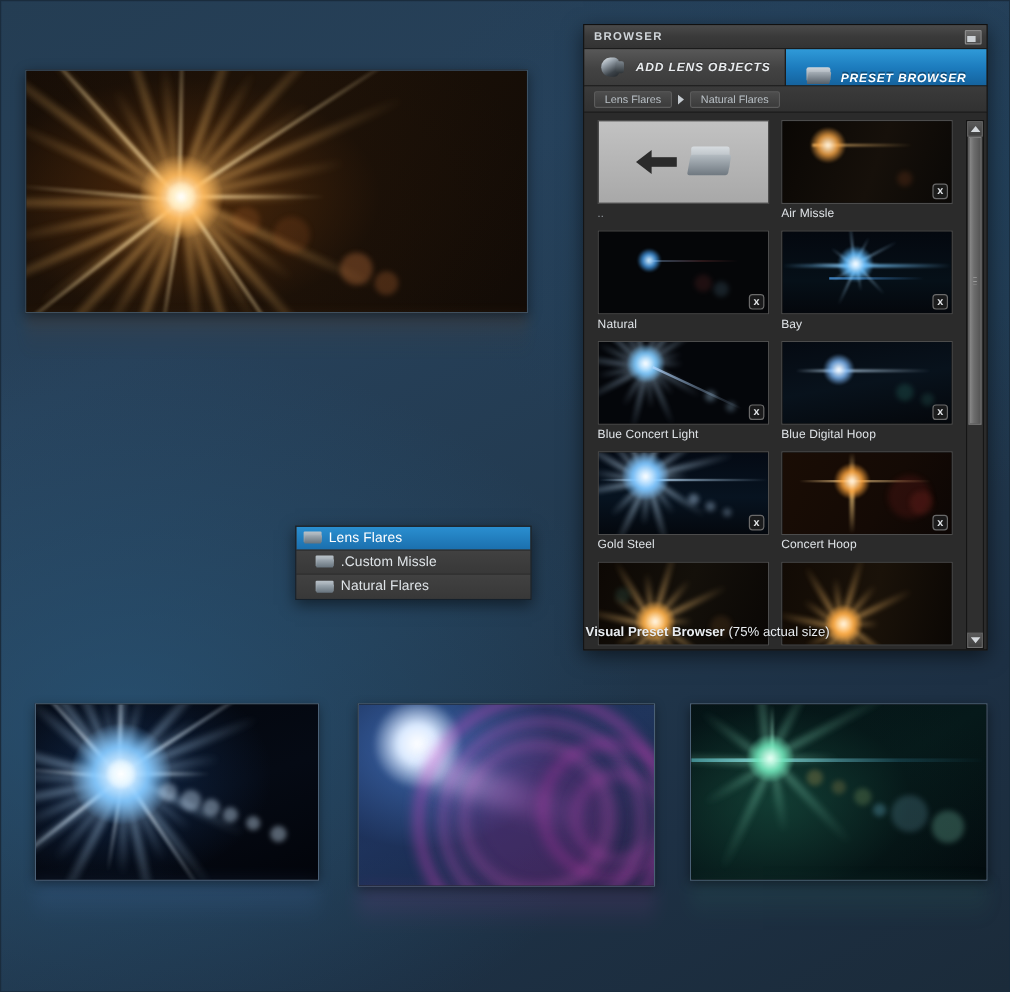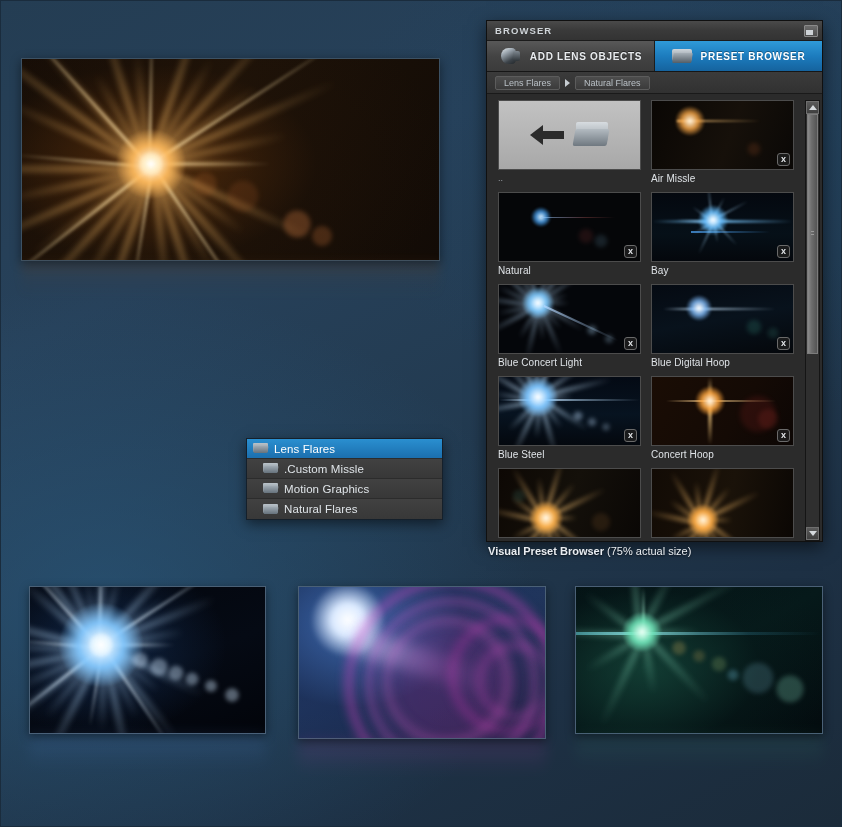--- a/index.html
+++ b/index.html
@@ -104,31 +104,33 @@
   .dock-ico::after {
     content: ""; position: absolute; left: 1px; bottom: 1px;
     width: 7px; height: 5px; background: #cdd2d6;
   }
 
   .tabs { height: 31px; flex: none; display: flex; border-bottom: 1px solid #161616; }
   .tab {
     flex: 1; display: flex; align-items: center; justify-content: center; gap: 9px;
     font-size: 10px; font-weight: bold; letter-spacing: .7px;
     cursor: default;
+    font-style: italic;
   }
   .tab.inactive {
     background: linear-gradient(180deg, #585858 0%, #434343 52%, #3b3b3b 100%);
     color: #e8ebee;
     border-right: 1px solid #1d1d1d;
     text-shadow: 0 -1px 0 rgba(0,0,0,.5);
   }
   .tab.active {
     background: linear-gradient(180deg, #2f9ad8 0%, #1c7bbd 52%, #15639e 100%);
     color: #ffffff;
     text-shadow: 0 -1px 0 rgba(0,0,0,.35);
+    align-items: flex-end;
   }
   .lens-ico {
     width: 22px; height: 16px; position: relative; flex: none;
   }
   .lens-ico::before {
     content: ""; position: absolute; left: 2px; top: 0;
     width: 15px; height: 16px; border-radius: 50% 28% 28% 50%;
     background: linear-gradient(150deg, #e9eef2 0%, #9aa4ad 32%, #3c4349 72%, #23272b 100%);
   }
   .lens-ico::after {
@@ -240,21 +242,21 @@
     background: linear-gradient(90deg, #8a8a8a 0%, #6d6d6d 40%, #545454 100%);
     border: 1px solid #7c7c7c;
   }
   .sb-thumb::after {
     content: ""; position: absolute; left: 3px; right: 3px; top: 50%;
     height: 6px; margin-top: -3px;
     background: repeating-linear-gradient(180deg, #9a9a9a 0 1px, transparent 1px 3px);
   }
 
   .caption {
-    position: absolute; left: 488px; top: 545px;
+    position: absolute; left: 488px; top: 521px;
     font-size: 11px; color: #e9edf1; font-weight: bold;
     text-shadow: 0 1px 2px rgba(0,0,0,.6);
   }
   .caption span { font-weight: normal; }
 
   
   .bshot { position: absolute; overflow: visible; }
   .bshot .frame {
     position: absolute; inset: 0;
     border: 1px solid #4a6076;
@@ -440,27 +442,20 @@
         <i class="front"></i>
       </span>
     <span class="menu-label">Lens Flares</span>
   </div>
   <div class="menu-item indent">
     <span class="folder-ico">
         <i class="back"></i>
         <i class="front"></i>
       </span>
     <span class="menu-label">.Custom Missle</span>
-  </div>
-  <div class="menu-item indent">
-    <span class="folder-ico">
-        <i class="back"></i>
-        <i class="front"></i>
-      </span>
-    <span class="menu-label">Motion Graphics</span>
   </div>
   <div class="menu-item indent">
     <span class="folder-ico">
         <i class="back"></i>
         <i class="front"></i>
       </span>
     <span class="menu-label">Natural Flares</span>
   </div>
 </div>
 
@@ -761,21 +756,21 @@
     background:radial-gradient(circle, rgba(190,220,250,0.55) 0%, rgba(190,220,250,0.55) 55%, rgba(0,0,0,0) 72%);
     opacity:0.75;filter:blur(2px);"></div>
             <div class="core" style="left:66%;top:66%;width:9px;height:9px;
     background:radial-gradient(circle, rgba(190,220,250,0.5) 0%, rgba(190,220,250,0.5) 55%, rgba(0,0,0,0) 72%);
     opacity:0.7;filter:blur(2px);"></div>
             <div class="core" style="left:76%;top:74%;width:8px;height:8px;
     background:radial-gradient(circle, rgba(190,220,250,0.45) 0%, rgba(190,220,250,0.45) 55%, rgba(0,0,0,0) 72%);
     opacity:0.65;filter:blur(2px);"></div>
             <div class="xbadge">x</div>
           </div>
-          <div class="cellname">Blue Steel</div>
+          <div class="cellname">Gold Steel</div>
         </div>
         <div class="cell">
           <div class="thumb">
             <div style="position:absolute;inset:0;background:linear-gradient(120deg,#1a0d05,#140a05 60%,#0c0604);"></div>
             <div style="position:absolute;left:40%;top:0;width:4px;height:100%;background:linear-gradient(180deg,rgba(255,200,110,0),rgba(255,210,130,.85) 40%,rgba(255,190,100,0));filter:blur(1px);"></div>
             <div style="position:absolute;left:10%;top:34%;width:78%;height:2px;background:linear-gradient(90deg,rgba(255,170,80,0),rgba(255,210,140,.7) 35%,rgba(255,170,80,0));"></div>
             <div class="core" style="left:41%;top:35%;width:30px;height:30px;
     background:radial-gradient(circle, #fff6e6 0%, rgba(255,165,60,0.85) 38%, rgba(255,255,255,0) 72%);
     filter:blur(1px);"></div>
             <div class="core" style="left:75%;top:55%;width:40px;height:40px;

